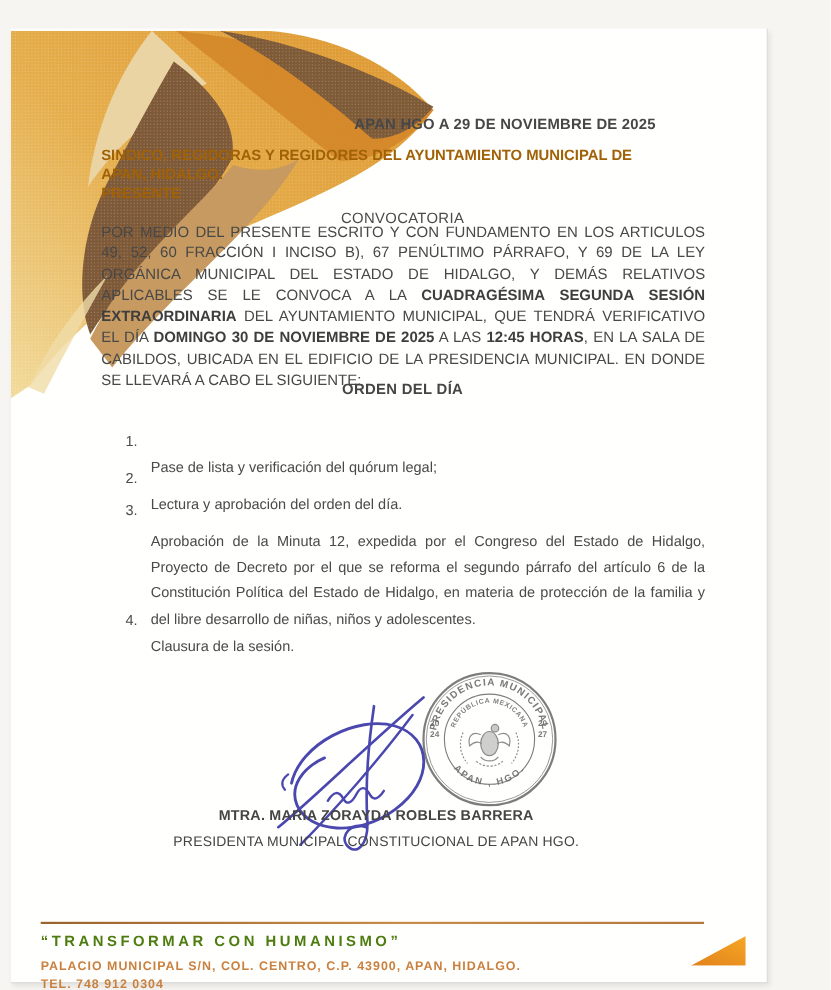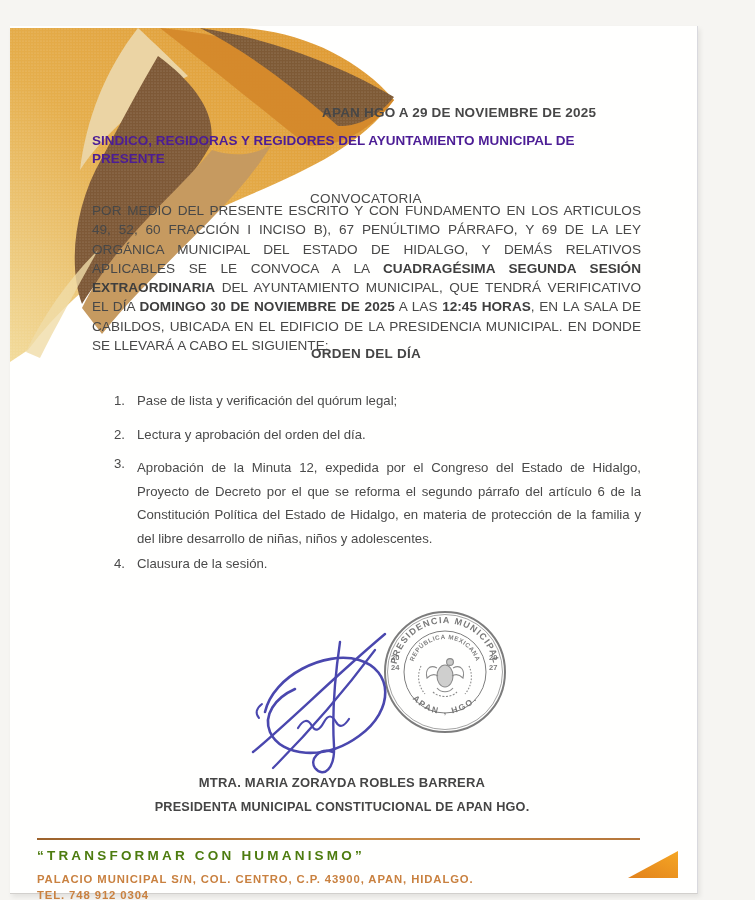--- a/index.html
+++ b/index.html
@@ -20,58 +20,58 @@
   }
   .abs { position:absolute; }
   .swirl-svg { position:absolute; left:10px; top:28px; }
 
   .date-line {
     left:322px; top:105px; width:290px;
     font-size:13.5px; font-weight:bold; letter-spacing:0.2px; color:#474747;
   }
   .recipient {
     left:92px; top:132px; width:520px;
-    font-size:13.5px; font-weight:bold; line-height:17.5px; color:#4c1d95;
+    font-size:13.5px; font-weight:bold; line-height:17.5px; color:#a16207;
   }
   .subject {
     left:92px; top:191px; width:548px; text-align:center;
     font-size:13.5px; color:#4a4a4a; letter-spacing:0.3px;
   }
   .body-par {
     left:92px; top:201px; width:549px;
     font-size:13.6px; line-height:19.3px; text-align:justify; color:#484848;
   }
   .body-par b { color:#3e3e3e; }
   .orden-title {
     left:92px; top:346px; width:548px; text-align:center;
     font-size:13.5px; font-weight:bold; color:#454545; letter-spacing:0.3px;
   }
   .list-row { position:absolute; left:114px; width:527px; font-size:13.2px; color:#4a4a4a; }
   .list-num { position:absolute; left:0; top:0; width:20px; }
-  .list-text { display:block; margin-left:23px; }
+  .list-text { display:block; margin-left:23px;margin-top:24px; }
   .row-1 { top:393px; }
   .row-2 { top:427px; }
   .row-3 { top:456px; }
   .row-3 .list-text { text-align:justify; line-height:23.5px; }
   .row-4 { top:556px; }
 
   .seal { left:381px; top:608px; width:128px; height:128px; }
   .seal-year {
     position:absolute; width:9px; font-size:7.5px; line-height:9.5px;
     font-weight:bold; color:#6b6b6b; word-break:break-all; text-align:left;
     letter-spacing:0; opacity:.9;
   }
   .year-left  { left:10px; top:45px; }
   .year-right { left:108px; top:45px; }
 
   .sig-svg { left:243px; top:616px; }
 
-  .signatory { left:92px; top:775px; width:500px; text-align:center; }
+  .signatory { left:92px; top:733px; width:500px; text-align:center; }
   .sig-name  { font-size:13px; font-weight:bold; color:#454545; letter-spacing:0.2px; }
-  .sig-title { margin-top:10px; font-size:12.7px; font-weight:bold; color:#454545; letter-spacing:0.2px; }
+  .sig-title { margin-top:10px; font-size:12.7px; font-weight:normal; color:#454545; letter-spacing:0.2px; }
 
   .slogan {
     left:37px; top:848px; width:620px;
     font-size:13.5px; font-weight:bold; 
     letter-spacing:3.2px; color:#4d7c0f;
   }
   .footer-rule {
     left:37px; top:838px; width:603px; height:2px;
     background:linear-gradient(90deg,#9c622c,#c98c48 55%,#b5763b);
   }
@@ -113,20 +113,21 @@
     <path d="M148,28 C186,56 208,88 200,118 C168,176 108,218 72,276 C58,238 64,178 92,130 C108,100 128,62 148,28 Z" fill="#7E5937"></path>
     <path d="M148,28 C186,56 208,88 200,118 C168,176 108,218 72,276 C58,238 64,178 92,130 C108,100 128,62 148,28 Z" fill="url(#halftone)"></path>
     <path d="M72,280 C104,214 162,170 202,122 C226,130 248,126 262,116 C224,180 150,234 92,306 Z" fill="#C69A60"></path>
     <path d="M16,324 C34,286 58,252 88,222 C66,262 46,298 30,330 Z" fill="#F0DCA8" opacity="0.8"></path>
   </svg>
 
   <div class="abs date-line">APAN HGO A 29 DE NOVIEMBRE DE 2025</div>
 
   <div class="abs recipient">
     <div>SINDICO, REGIDORAS Y REGIDORES DEL AYUNTAMIENTO MUNICIPAL DE</div>
+    <div>APAN, HIDALGO.</div>
     <div>PRESENTE</div>
   </div>
 
   <div class="abs subject">CONVOCATORIA</div>
 
   <div class="abs body-par">
     <span>POR MEDIO DEL PRESENTE ESCRITO Y CON FUNDAMENTO EN LOS ARTICULOS 49, 52, 60 FRACCIÓN I INCISO B), 67 PENÚLTIMO PÁRRAFO, Y 69 DE LA LEY ORGÁNICA MUNICIPAL DEL ESTADO DE HIDALGO, Y DEMÁS RELATIVOS APLICABLES SE LE CONVOCA A LA </span><b>CUADRAGÉSIMA SEGUNDA SESIÓN EXTRAORDINARIA</b><span> DEL AYUNTAMIENTO MUNICIPAL, QUE TENDRÁ VERIFICATIVO EL DÍA </span><b>DOMINGO 30 DE NOVIEMBRE DE 2025</b><span> A LAS </span><b>12:45 HORAS</b><span>, EN LA SALA DE CABILDOS, UBICADA EN EL EDIFICIO DE LA PRESIDENCIA MUNICIPAL. EN DONDE SE LLEVARÁ A CABO EL SIGUIENTE:</span>
   </div>
 
   <div class="abs orden-title">ORDEN DEL DÍA</div>

